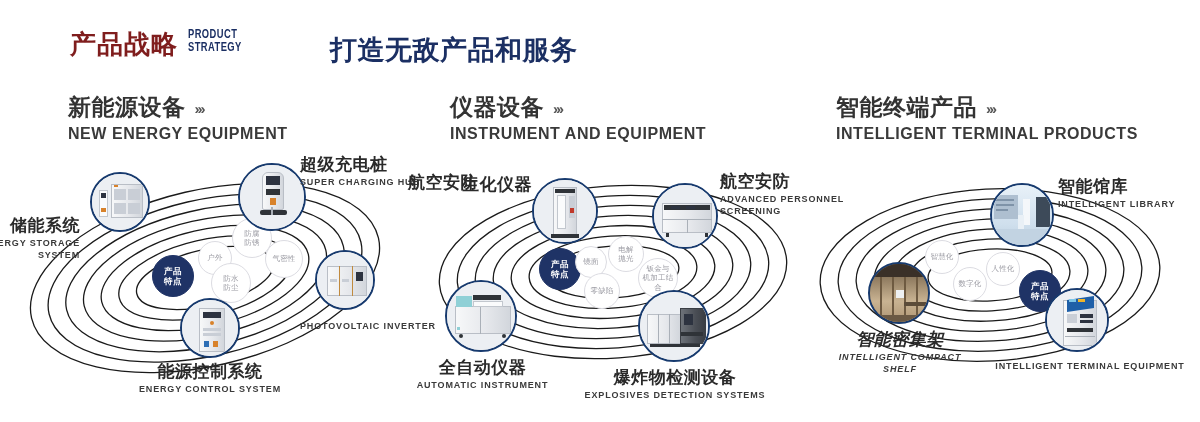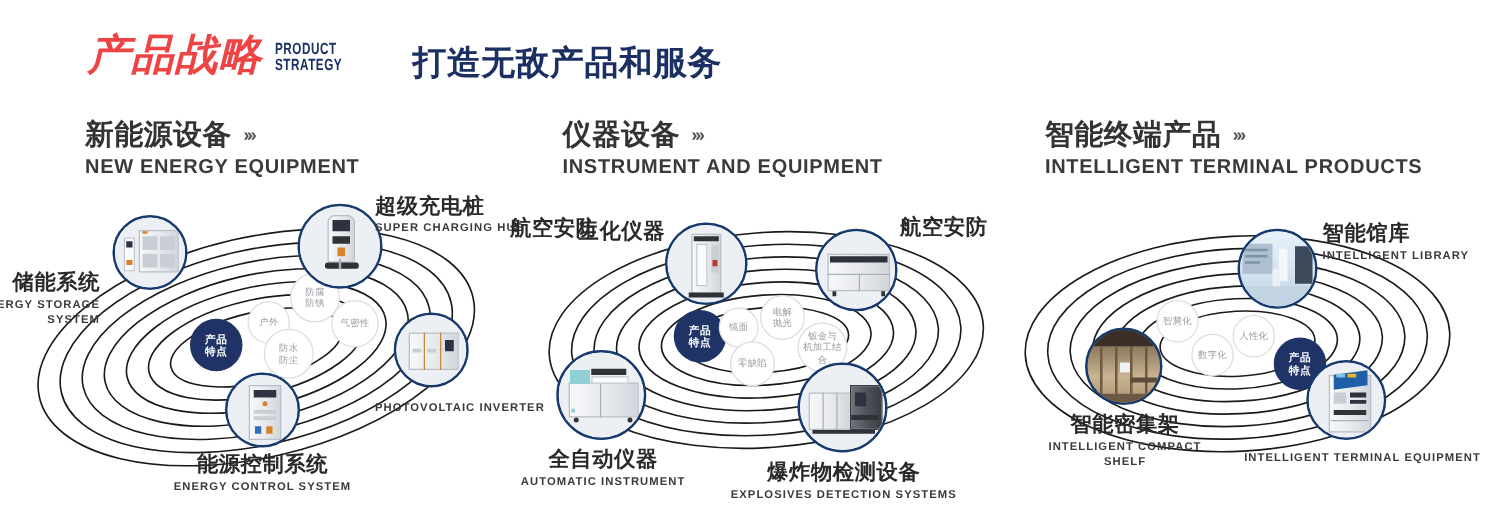--- a/index.html
+++ b/index.html
@@ -13,22 +13,22 @@
     background:#ffffff;
     overflow:hidden;
   }
 
   
   .hdr-main{
     position:absolute;left:70px;top:27px;
     display:flex;align-items:flex-end;gap:10px;
   }
   .hdr-cn{
-    font-size:34px;font-weight:bold;color:#ef4444;
-    letter-spacing:1px;line-height:1;font-style:italic;
+    font-size:26px;font-weight:bold;color:#7f1d1d;
+    letter-spacing:1px;line-height:1;
   }
   .hdr-en{
     font-size:13px;font-weight:bold;color:#1b2f63;
     line-height:1.02;letter-spacing:.6px;
     transform:scaleX(.72);transform-origin:left bottom;
     white-space:pre-line;padding-bottom:3px;
   }
   .hdr-sub{
     position:absolute;left:330px;top:37px;
     font-size:27px;font-weight:bold;color:#1b2f63;
@@ -275,20 +275,22 @@
       <div class="m pan-d" style="left:10px;top:20px;width:46px;height:5px;"></div>
       <div class="m scr" style="left:17px;top:21px;width:9px;height:3px;"></div>
       <div class="m scr" style="left:32px;top:21px;width:9px;height:3px;"></div>
       <div class="m ln" style="left:8px;top:34px;width:50px;height:1px;"></div>
       <div class="m ln" style="left:33px;top:34px;width:1px;height:14px;"></div>
       <div class="m pan-d" style="left:12px;top:48px;width:3px;height:4px;"></div>
       <div class="m pan-d" style="left:51px;top:48px;width:3px;height:4px;"></div>
     </div>
     <div class="nlabel left" style="left:320px;top:22px;width:150px;">
       <div class="cn">航空安防</div>
+      <div class="en" style="white-space:pre-line;">ADVANCED PERSONNEL
+SCREENING</div>
     </div>
 
     <div class="node" style="left:45px;top:130px;width:72px;height:72px;">
       <div class="ph"></div>
       <div class="m cab" style="left:8px;top:24px;width:56px;height:28px;"></div>
       <div class="m cyan" style="left:9px;top:14px;width:16px;height:11px;"></div>
       <div class="m pan-d" style="left:26px;top:13px;width:28px;height:5px;"></div>
       <div class="m wht" style="left:26px;top:19px;width:30px;height:6px;"></div>
       <div class="m ln" style="left:33px;top:25px;width:1px;height:27px;"></div>
       <div class="m cyan" style="left:10px;top:45px;width:3px;height:3px;"></div>
@@ -356,21 +358,21 @@
       <div class="m" style="left:0;top:0;width:62px;height:62px;background:linear-gradient(180deg,#4a3f34 0%,#8e7a5f 22%,#c9b392 60%,#a98f6d 100%);"></div>
       <div class="m" style="left:0;top:0;width:62px;height:13px;background:#3a3028;"></div>
       <div class="m" style="left:10px;top:13px;width:2px;height:38px;background:#6e5a41;"></div>
       <div class="m" style="left:22px;top:13px;width:2px;height:38px;background:#6e5a41;"></div>
       <div class="m" style="left:34px;top:13px;width:2px;height:38px;background:#6e5a41;"></div>
       <div class="m" style="left:46px;top:13px;width:2px;height:38px;background:#6e5a41;"></div>
       <div class="m" style="left:26px;top:26px;width:8px;height:8px;background:#eef0f2;"></div>
       <div class="m" style="left:34px;top:38px;width:22px;height:4px;background:#5c4c39;"></div>
       <div class="m" style="left:0;top:51px;width:62px;height:11px;background:#6b5944;"></div>
     </div>
-    <div class="nlabel center" style="left:20px;top:180px;width:180px;">
+    <div class="nlabel center" style="left:20px;top:180px;width:180px;font-style:italic;">
       <div class="cn">智能密集架</div>
       <div class="en" style="white-space:pre-line;">INTELLIGENT COMPACT
 SHELF</div>
     </div>
 
     <div class="node" style="left:255px;top:138px;width:64px;height:64px;">
       <div class="ph"></div>
       <div class="m cab" style="left:16px;top:10px;width:34px;height:46px;"></div>
       <div class="m" style="left:20px;top:8px;width:27px;height:12px;background:#1e5fa8;transform:skewY(-8deg);"></div>
       <div class="m" style="left:22px;top:9px;width:7px;height:3px;background:#7fc6e8;"></div>

